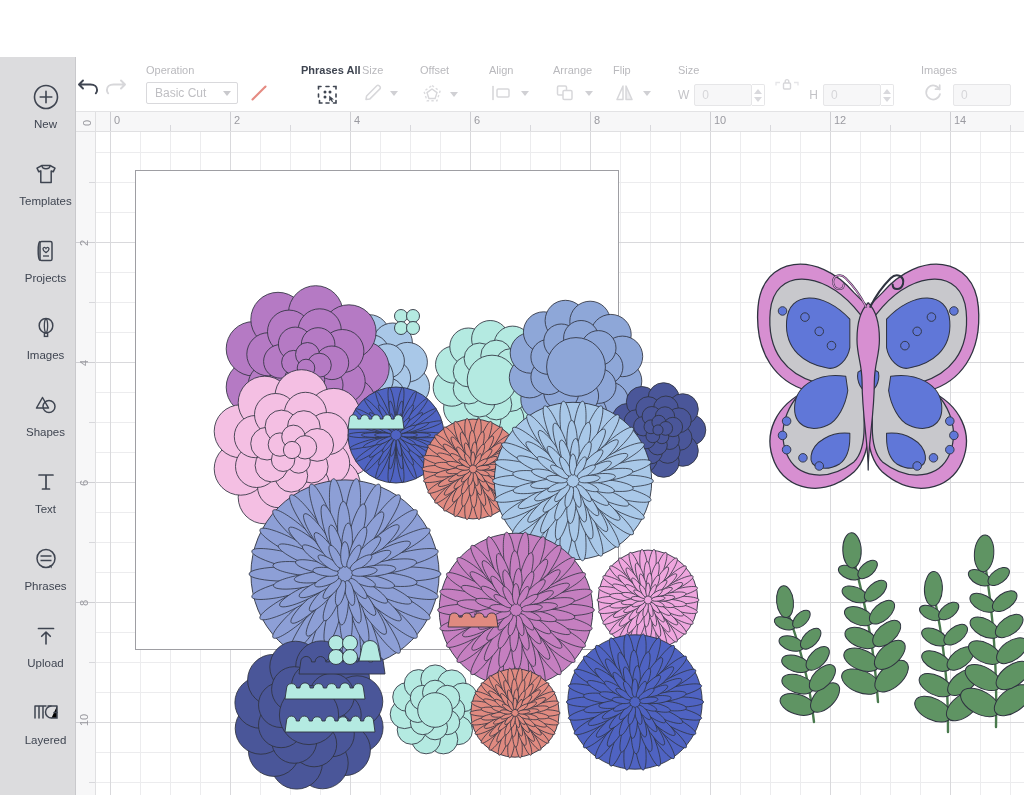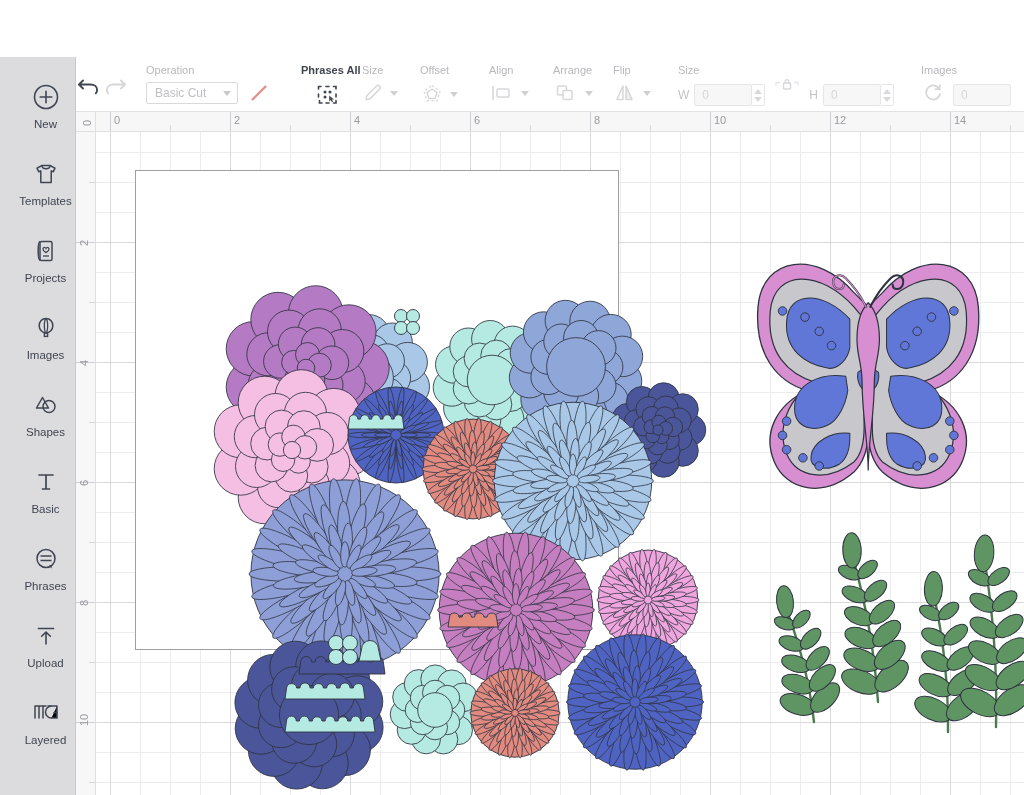--- a/index.html
+++ b/index.html
@@ -184,21 +184,21 @@
       </div>
       <div class="lbl">Shapes</div>
     </div>
 
     <div class="side-item">
       <div class="ico">
         <svg width="28" height="28" viewBox="0 0 28 28">
             <path d="M7 7h14M14 7v14M10.5 21h7" stroke="#3f4551" stroke-width="1.7" stroke-linecap="round"></path>
           </svg>
       </div>
-      <div class="lbl">Basic</div>
+      <div class="lbl">Text</div>
     </div>
 
     <div class="side-item">
       <div class="ico">
         <svg width="28" height="28" viewBox="0 0 28 28">
             <circle cx="14" cy="13.5" r="9" fill="none" stroke="#3f4551" stroke-width="1.5"></circle>
             <path d="M8.5 11h11M8.5 15.5h11" stroke="#3f4551" stroke-width="1.4"></path>
             <path d="M17 20.5l2.5 3 .4-3.6z" fill="#3f4551"></path>
           </svg>
       </div>

